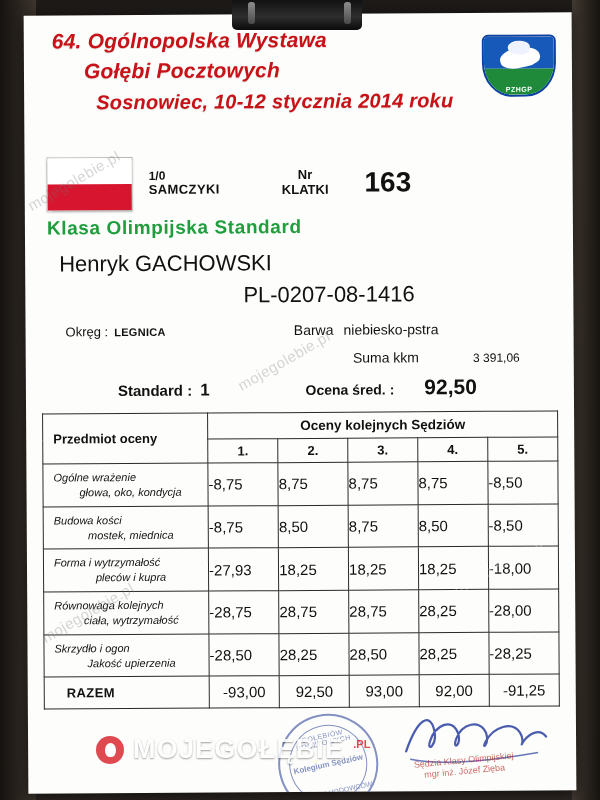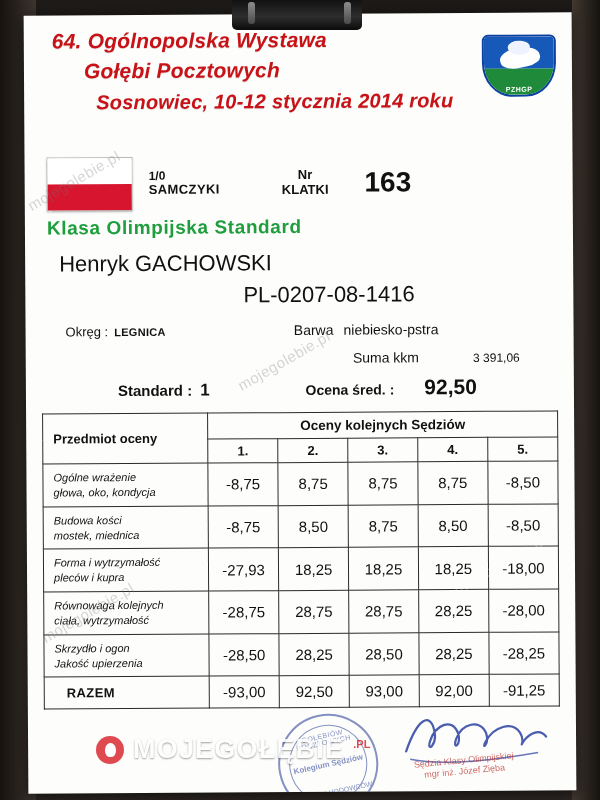--- a/index.html
+++ b/index.html
@@ -231,23 +231,23 @@
     padding: 4px 0 !important;
     width: 71px;
   }
   .crit {
     font-size: 11px;
     font-style: italic;
     padding: 6px 0 6px 10px !important;
     line-height: 1.35;
     vertical-align: middle;
   }
-  .crit .l2 { display: block; }
+  .crit .l2 { display: block; text-align: center; }
   .score {
-    text-align: center;
+    text-align: left;
     font-size: 15px;
     padding: 6px 0 !important;
     vertical-align: middle;
   }
   .total-label {
     font-size: 13px;
     font-weight: bold;
     padding: 7px 0 7px 22px !important;
     letter-spacing: .4px;
   }

